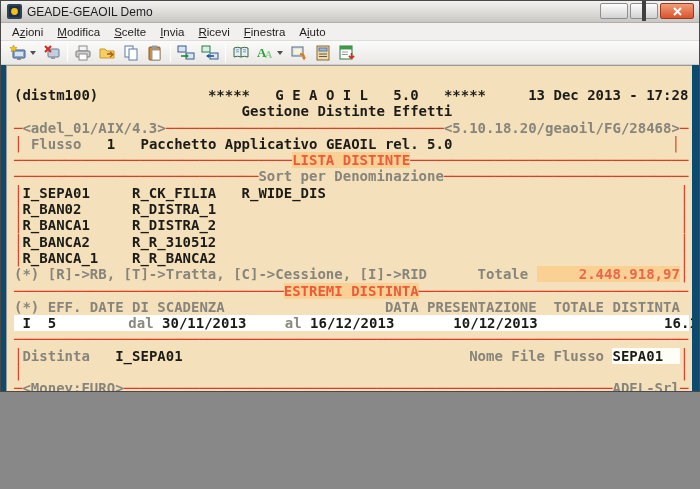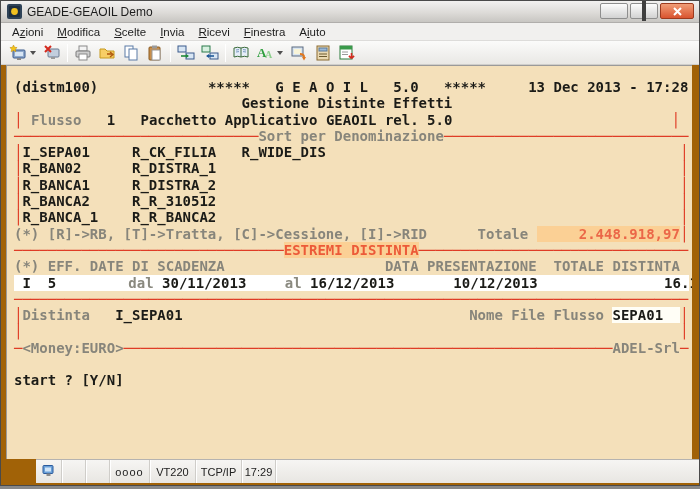--- a/index.html
+++ b/index.html
@@ -1,21 +1,21 @@
 <!DOCTYPE html>
 <html style="--terminal-bg: #f4e0ba; --t-text: #1b1b17; --t-dim: #87857b; --t-line: #de3520; --t-accent: #ec5a38; --t-accent-bg: #fbd095; --t-field: #fffef6;"><head>
 <meta charset="utf-8">
 <style>
   :root{
     --terminal-bg:#f4e0ba; --t-text:#1b1b17; --t-dim:#87857b; --t-line:#de3520;
     --t-accent:#ec5a38; --t-accent-bg:#fbd095; --t-field:#fffef6;
   }
   *{margin:0;padding:0;box-sizing:border-box;}
   body{background:#888;font-family:"Liberation Sans",sans-serif;}
-  .window{position:relative;width:700px;height:486px;background:#a16207;
+  .window{position:relative;width:700px;height:392px;background:#0c4a6e;
     border:1px solid #4a4a4a;overflow:hidden;text-decoration:underline;}
   
   .titlebar{position:absolute;left:0;top:0;width:100%;height:22px;
     background:linear-gradient(#f2f1f0,#dddbd8 55%,#c8c6c2);
     border-bottom:1px solid #b0aeab;display:flex;align-items:center;padding-left:6px;}
   .appicon{width:15px;height:15px;margin-right:5px;display:inline-flex;}
   .title{font-size:12px;color:#1d1d1d;}
   .winbtns{position:absolute;right:5px;top:2px;display:flex;}
   .wbtn{width:28px;height:16px;border:1px solid #8e8e8e;border-radius:2px;
     background:linear-gradient(#fdfdfd,#d2d2d2);margin-left:2px;
@@ -34,21 +34,21 @@
     background:linear-gradient(#fbfbfa,#e9e8e5);border-bottom:1px solid #cfcecb;
     display:flex;align-items:center;padding-left:5px;}
   .tbtn{width:24px;height:21px;display:flex;align-items:center;justify-content:center;border-radius:2px;}
   .tbtn svg{display:block;}
   .dd{width:0;height:0;border-left:3px solid transparent;border-right:3px solid transparent;
     border-top:4px solid #4f4f4f;margin:0 4px 0 0;}
   .tsep{width:1px;height:18px;background:#c3c1be;border-right:1px solid #fff;margin:0 3px;}
   
   .terminal{position:absolute;left:5px;top:64px;width:686px;height:394px;
     background:var(--terminal-bg);border-top:1px solid #9a9a9a;border-left:1px solid #9a9a9a;
-    padding:13px 0 0 7px;overflow:hidden;cursor:text;}
+    padding:21px 0 0 7px;overflow:hidden;cursor:text;}
   .trow{display:block;white-space:pre;width:675px;height:16.3px;line-height:16.3px;
     font-family:"DejaVu Sans Mono",monospace;font-size:14px;font-weight:700;color:var(--t-text);}
   .trow.wrow{background:#ffffff;}
   .ts-b{color:var(--t-text);}
   .ts-g{color:var(--t-dim);font-weight:700;}
   .ts-r{color:var(--t-line);}
   .ts-hl{color:var(--t-accent);background:var(--t-accent-bg);}
   .ts-tf{background:var(--t-accent-bg);}
   .ts-tv{color:#eb6748;background:var(--t-accent-bg);}
   .ts-wg{color:#8a897f;margin-left:30px;}
@@ -236,21 +236,23 @@
             <line x1="4" y1="10.5" x2="10" y2="10.5" stroke="#9a9a9a"></line>
             <path d="M13.5 9 v5.5 M13.5 14.5 l-2.6-2.6 M13.5 14.5 l2.6-2.6" stroke="#d42a1e" stroke-width="1.6" fill="none"></path>
           </svg>
         </span>
       </div>
     </div>
 
   <div class="terminal" id="terminal">
       <div class="trow"><span class="ts-b">(distm100)</span><span class="ts-b">             </span><span class="ts-b">*****   G E A O I L   5.0   *****</span><span class="ts-b">     </span><span class="ts-b">13 Dec 2013 - 17:28</span></div>
       <div class="trow"><span class="ts-b">                           </span><span class="ts-b">Gestione Distinte Effetti</span></div>
+      <div class="trow"><span class="ts-r">─</span><span class="ts-g">&lt;adel_01/AIX/4.3&gt;</span><span class="ts-r">─────────────────────────────────</span><span class="ts-g">&lt;5.10.18.20/geaoil/FG/28468&gt;</span><span class="ts-r">─</span></div>
       <div class="trow"><span class="ts-r">│</span><span class="ts-b"> </span><span class="ts-g">Flusso</span><span class="ts-b">   1   Pacchetto Applicativo GEAOIL rel. 5.0</span><span class="ts-b">                          </span><span class="ts-r">│</span></div>
+      <div class="trow"><span class="ts-r">─────────────────────────────────</span><span class="ts-hl">LISTA DISTINTE</span><span class="ts-r">─────────────────────────────────</span></div>
       <div class="trow"><span class="ts-r">─────────────────────────────</span><span class="ts-g">Sort per Denominazione</span><span class="ts-r">─────────────────────────────</span></div>
       <div class="trow"><span class="ts-r">│</span><span class="ts-b">I_SEPA01     R_CK_FILIA   R_WIDE_DIS</span><span class="ts-b">                                          </span><span class="ts-r">│</span></div>
       <div class="trow"><span class="ts-r">│</span><span class="ts-b">R_BAN02      R_DISTRA_1</span><span class="ts-b">                                                       </span><span class="ts-r">│</span></div>
       <div class="trow"><span class="ts-r">│</span><span class="ts-b">R_BANCA1     R_DISTRA_2</span><span class="ts-b">                                                       </span><span class="ts-r">│</span></div>
       <div class="trow"><span class="ts-r">│</span><span class="ts-b">R_BANCA2     R_R_310512</span><span class="ts-b">                                                       </span><span class="ts-r">│</span></div>
       <div class="trow"><span class="ts-r">│</span><span class="ts-b">R_BANCA_1    R_R_BANCA2</span><span class="ts-b">                                                       </span><span class="ts-r">│</span></div>
       <div class="trow"><span class="ts-g">(*) [R]-&gt;RB, [T]-&gt;Tratta, [C]-&gt;Cessione, [I]-&gt;RID</span><span class="ts-g">      </span><span class="ts-g">Totale</span><span class="ts-b"> </span><span class="ts-tf">     </span><span class="ts-tv">2.448.918,97</span><span class="ts-r">│</span></div>
       <div class="trow"><span class="ts-r">────────────────────────────────</span><span class="ts-hl">ESTREMI DISTINTA</span><span class="ts-r">────────────────────────────────</span></div>
       <div class="trow"><span class="ts-g">(*) EFF. DATE DI SCADENZA</span><span class="ts-g">                   </span><span class="ts-g">DATA PRESENTAZIONE</span><span class="ts-g">  </span><span class="ts-g">TOTALE DISTINTA</span><span class="ts-b"> </span></div>
       <div class="trow wrow"><span class="ts-b"> I  5</span><span class="ts-b">     </span><span class="ts-wg">dal </span><span class="ts-b">30/11/2013</span><span class="ts-wg"> al </span><span class="ts-b">16/12/2013</span><span class="ts-b">       </span><span class="ts-b">10/12/2013</span><span class="ts-b">               </span><span class="ts-b">16.199,61</span><span class="ts-b"> </span></div>

